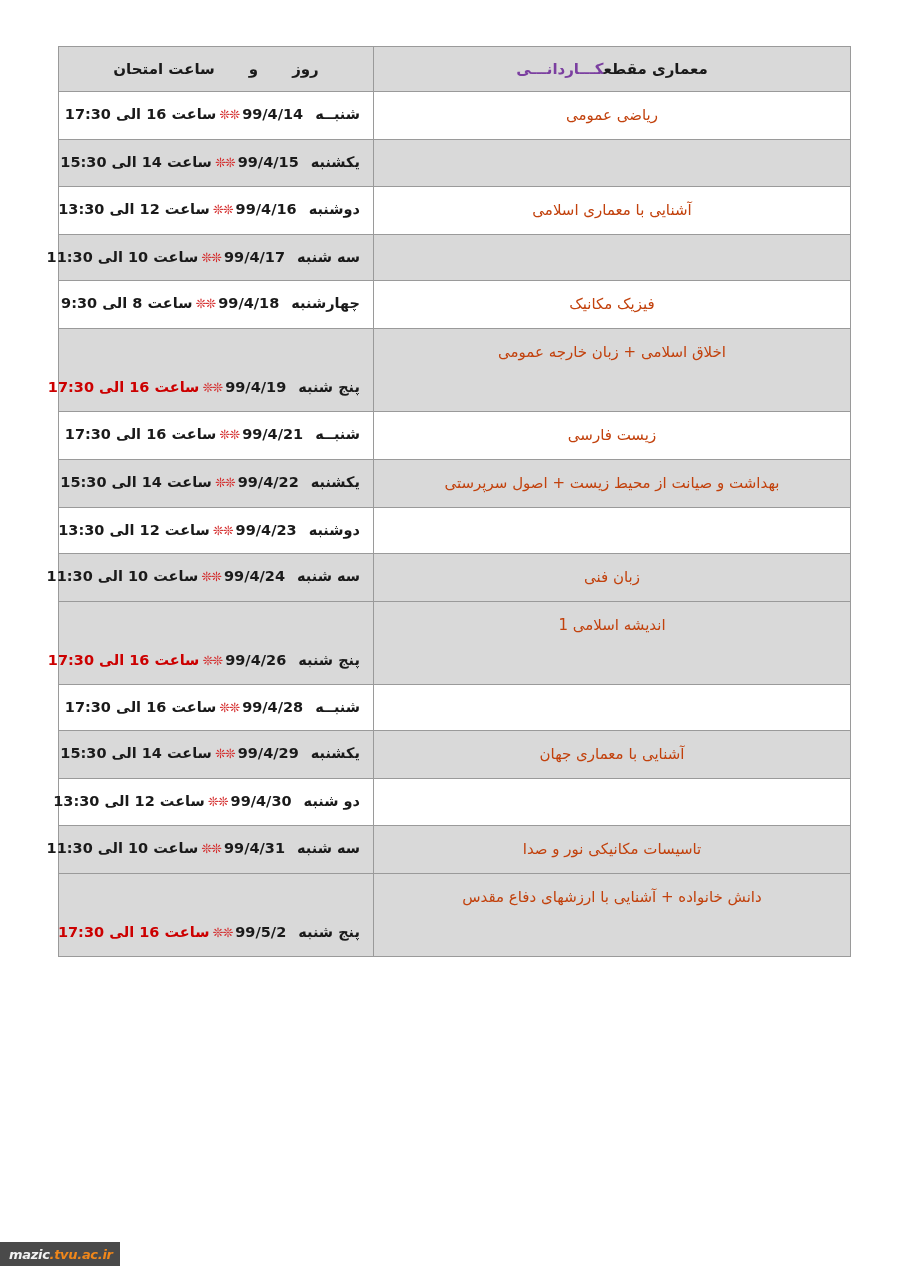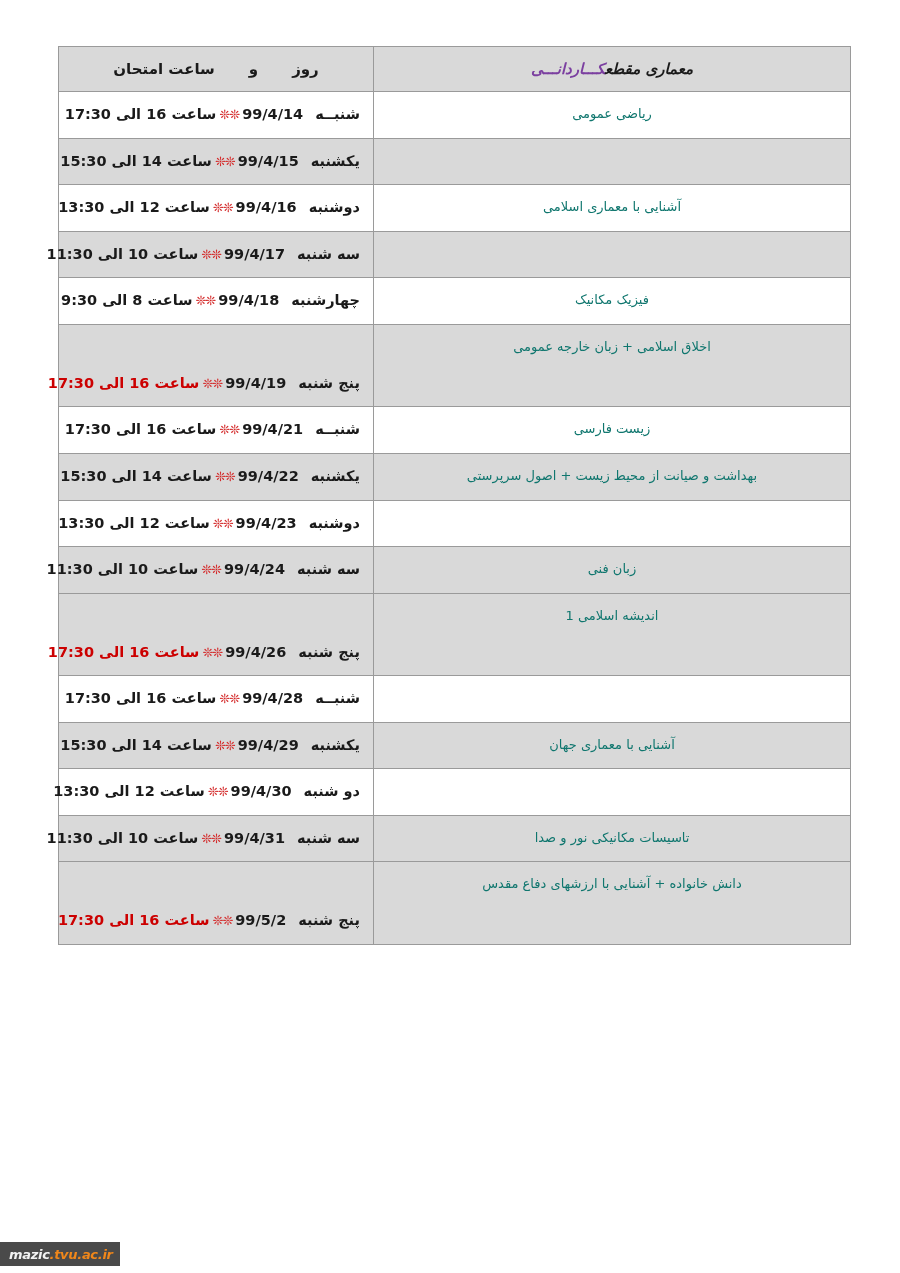--- a/index.html
+++ b/index.html
@@ -62,21 +62,20 @@
     white-space: nowrap;
   }
   .hdr-time .sp-wide { display: inline-block; width: 34px; }
 
   .hdr-subject {
     text-align: center;
     font-size: 15px;
     color: #1a1a1a;
     font-weight: bold;
     padding: 0 10px;
-    font-style: italic;
   }
   .hdr-subject .degree {
     color: #7b3fa0;
   }
 
   
   tbody tr.row-odd  td { background: #ffffff; }
   tbody tr.row-even td { background: #d9d9d9; text-align: center; }
 
   tbody td {
@@ -97,22 +96,22 @@
   .cell-time .date  { display: inline-block; direction: ltr; unicode-bidi: embed; }
   .cell-time .stars { color: #d42b2b; letter-spacing: -1px; font-size: 13px; padding: 0 3px; }
   .cell-time .time  { display: inline-block; }
 
   tr.highlight .cell-time .time { color: #cc0000; }
   tr.highlight .cell-time .day,
   tr.highlight .cell-time .date { color: #1a1a1a; margin-top: 36px; }
 
   .cell-subject {
     text-align: center;
-    font-size: 13px;
-    color: #0f766e;
+    font-size: 15px;
+    color: #c2410c;
     padding: 10px 14px 0 14px;
     line-height: 1.4;
   }
 
   
   .watermark {
     position: absolute;
     left: 0;
     top: 1242px;
     height: 24px;

